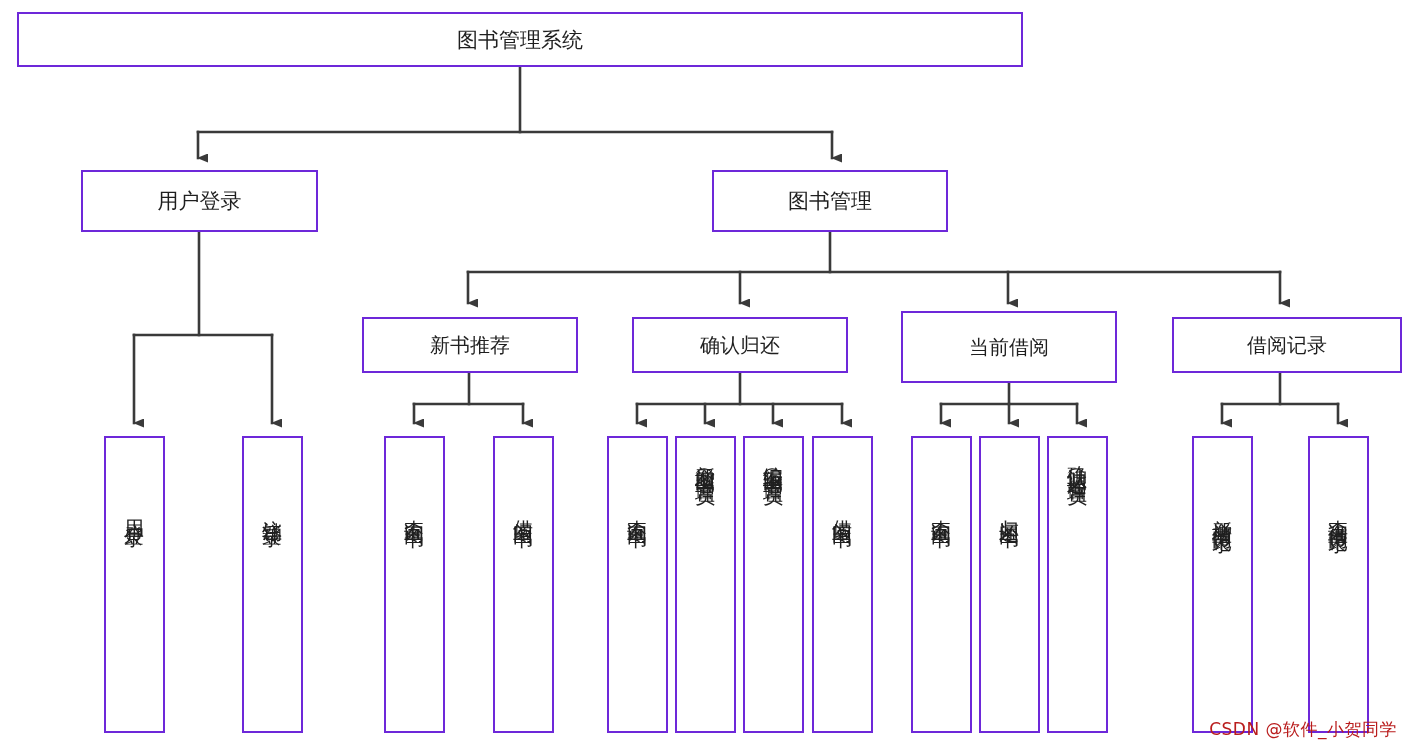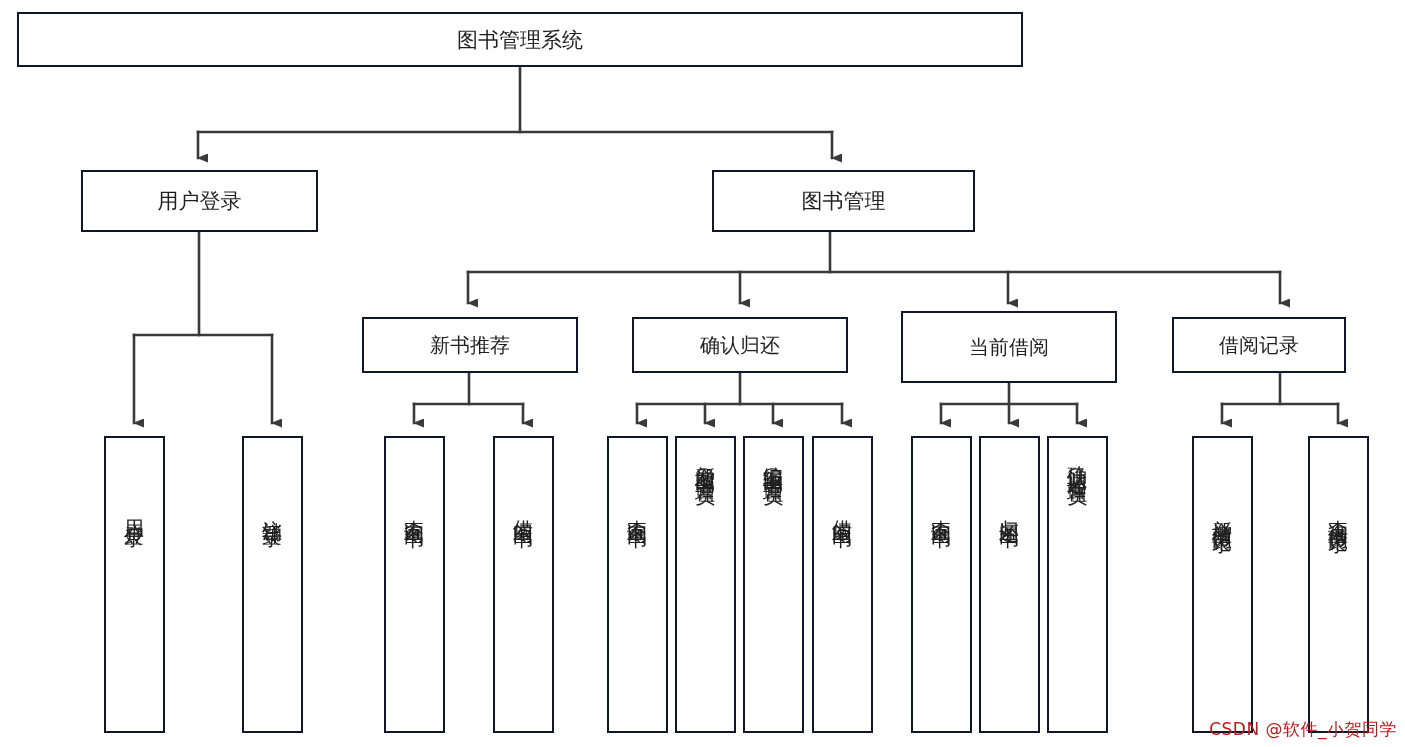--- a/index.html
+++ b/index.html
@@ -24,21 +24,21 @@
     left: 0;
     top: 0;
     width: 1405px;
     height: 747px;
     pointer-events: none;
   }
   .node {
     position: absolute;
     box-sizing: border-box;
     background: #ffffff;
-    border: 2px solid #0f172a;
+    border: 2px solid #6d28d9;
     display: flex;
     align-items: center;
     justify-content: center;
     text-align: center;
     color: #1f1f1f;
   }
   .node-root {
     font-size: 21px;
   }
   .node-l2 {
@@ -130,34 +130,34 @@
     </g>
   </svg>
 
   <div class="node node-root" style="left:17px; top:12px; width:1006px; height:55px;">
     <span>图书管理系统</span>
   </div>
 
   <div class="node node-l2" style="left:81px; top:170px; width:237px; height:62px;">
     <span>用户登录</span>
   </div>
-  <div class="node node-l2" style="left:712px; top:170px; width:263px; height:62px;">
+  <div class="node node-l2" style="left:712px; top:170px; width:236px; height:62px;">
     <span>图书管理</span>
   </div>
 
   <div class="node node-l3" style="left:362px; top:317px; width:216px; height:56px;">
     <span>新书推荐</span>
   </div>
   <div class="node node-l3" style="left:632px; top:317px; width:216px; height:56px;">
     <span>确认归还</span>
   </div>
   <div class="node node-l3" style="left:901px; top:311px; width:216px; height:72px;">
     <span>当前借阅</span>
   </div>
-  <div class="node node-l3" style="left:1172px; top:317px; width:174px; height:56px;">
+  <div class="node node-l3" style="left:1172px; top:317px; width:230px; height:56px;">
     <span>借阅记录</span>
   </div>
 
   <div class="node node-leaf leaf-mid" style="left:104px; top:436px; width:61px; height:297px;">
     <span class="vtext">用户登录</span>
   </div>
   <div class="node node-leaf leaf-mid" style="left:242px; top:436px; width:61px; height:297px;">
     <span class="vtext">注销登录</span>
   </div>
 

